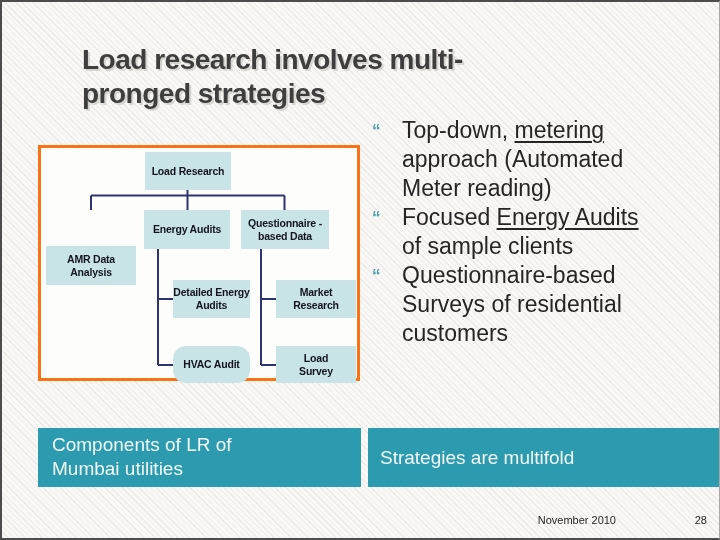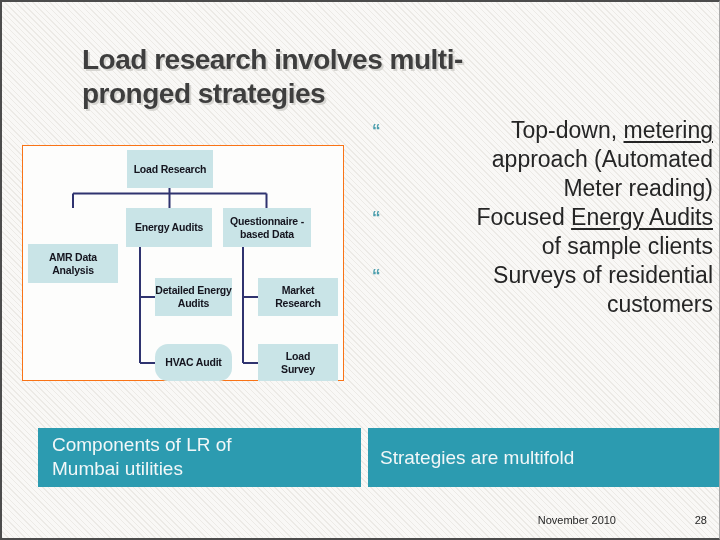--- a/index.html
+++ b/index.html
@@ -18,22 +18,22 @@
   .title{
     position:absolute;left:45px;top:22px;width:630px;
     font-size:28px;font-weight:700;line-height:34px;
     letter-spacing:-0.5px;color:#3e3e3e;
     text-shadow:2px 2px 0 #d6d5d1;
     margin-left:35px;
   }
   .title span{display:block;}
   
   .panel{
-    position:absolute;left:20px;top:143px;width:322px;height:236px;
-    background:#fdfdfc;border:1px solid #f97316;box-sizing:border-box;
+    position:absolute;left:36px;top:143px;width:322px;height:236px;
+    background:#fdfdfc;border:3px solid #f97316;box-sizing:border-box;
   }
   .panel svg{position:absolute;left:0;top:0;}
   .node{
     position:absolute;
     background:#c9e4e7;
     display:flex;align-items:center;justify-content:center;
     text-align:center;
     font-size:10.5px;font-weight:700;line-height:13px;
     color:#14141e;letter-spacing:-0.2px;
   }
@@ -51,21 +51,21 @@
     position:absolute;left:366px;top:114px;width:345px;
     font-size:23px;line-height:29px;color:#252525;
   }
   .bullet-item{display:flex;}
   .bullet-marker{
     flex:0 0 34px;
     color:#4d9fae;font-size:17px;line-height:29px;
     text-align:left;padding-left:4px;box-sizing:border-box;
     font-weight:700;
   }
-  .bullet-text{flex:1;text-align:right;}
+  .bullet-text{flex:1;}
   .bullet-line{display:block;}
   .bullet-text u{text-underline-offset:3px;text-decoration-thickness:2px;}
   
   .callout{
     position:absolute;top:426px;height:59px;
     background:#2c9bb0;color:#f2f7f8;box-sizing:border-box;
   }
   .callout-left{
     left:36px;width:323px;
     padding:5px 12px 0 14px;
@@ -124,20 +124,21 @@
     <div class="bullet-item">
       <span class="bullet-marker">“</span>
       <div class="bullet-text">
         <span class="bullet-line">Focused <u>Energy Audits</u></span>
         <span class="bullet-line">of sample clients</span>
       </div>
     </div>
     <div class="bullet-item">
       <span class="bullet-marker">“</span>
       <div class="bullet-text">
+        <span class="bullet-line">Questionnaire-based</span>
         <span class="bullet-line">Surveys of residential</span>
         <span class="bullet-line">customers</span>
       </div>
     </div>
   </div>
 
 <div class="callout callout-left">
   <span>Components of LR of</span>
   <span>Mumbai utilities</span>
 </div>

